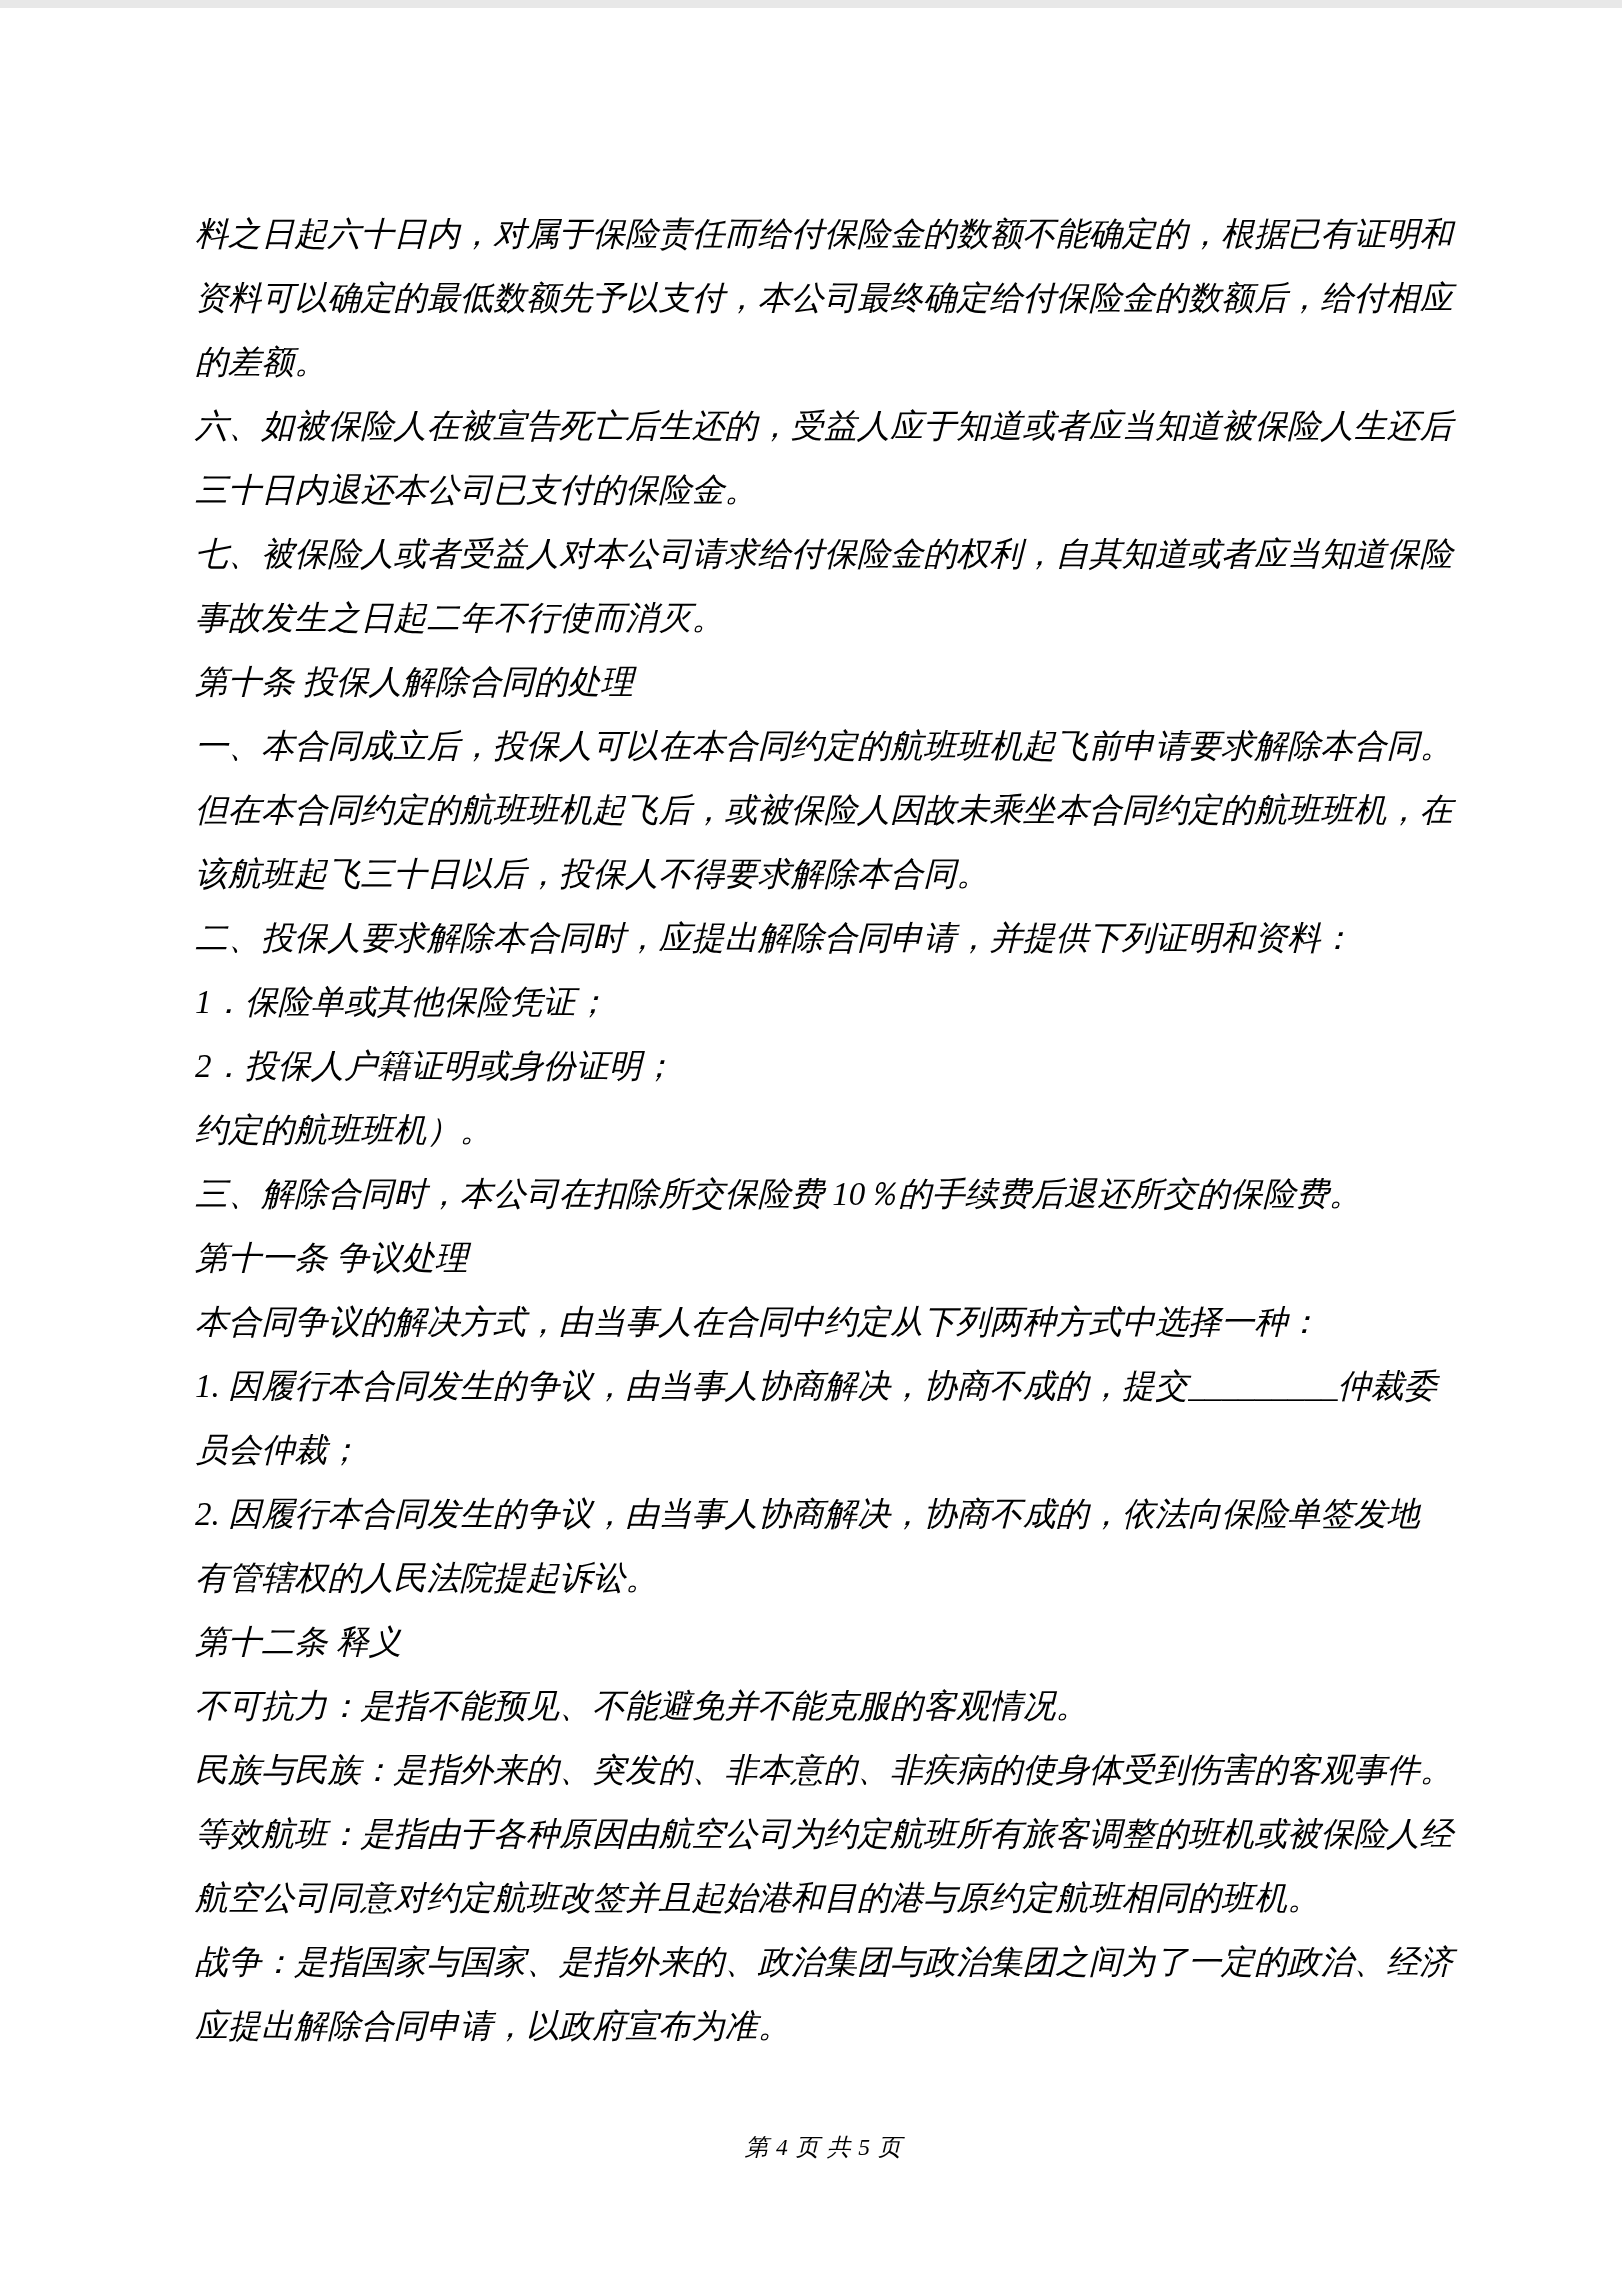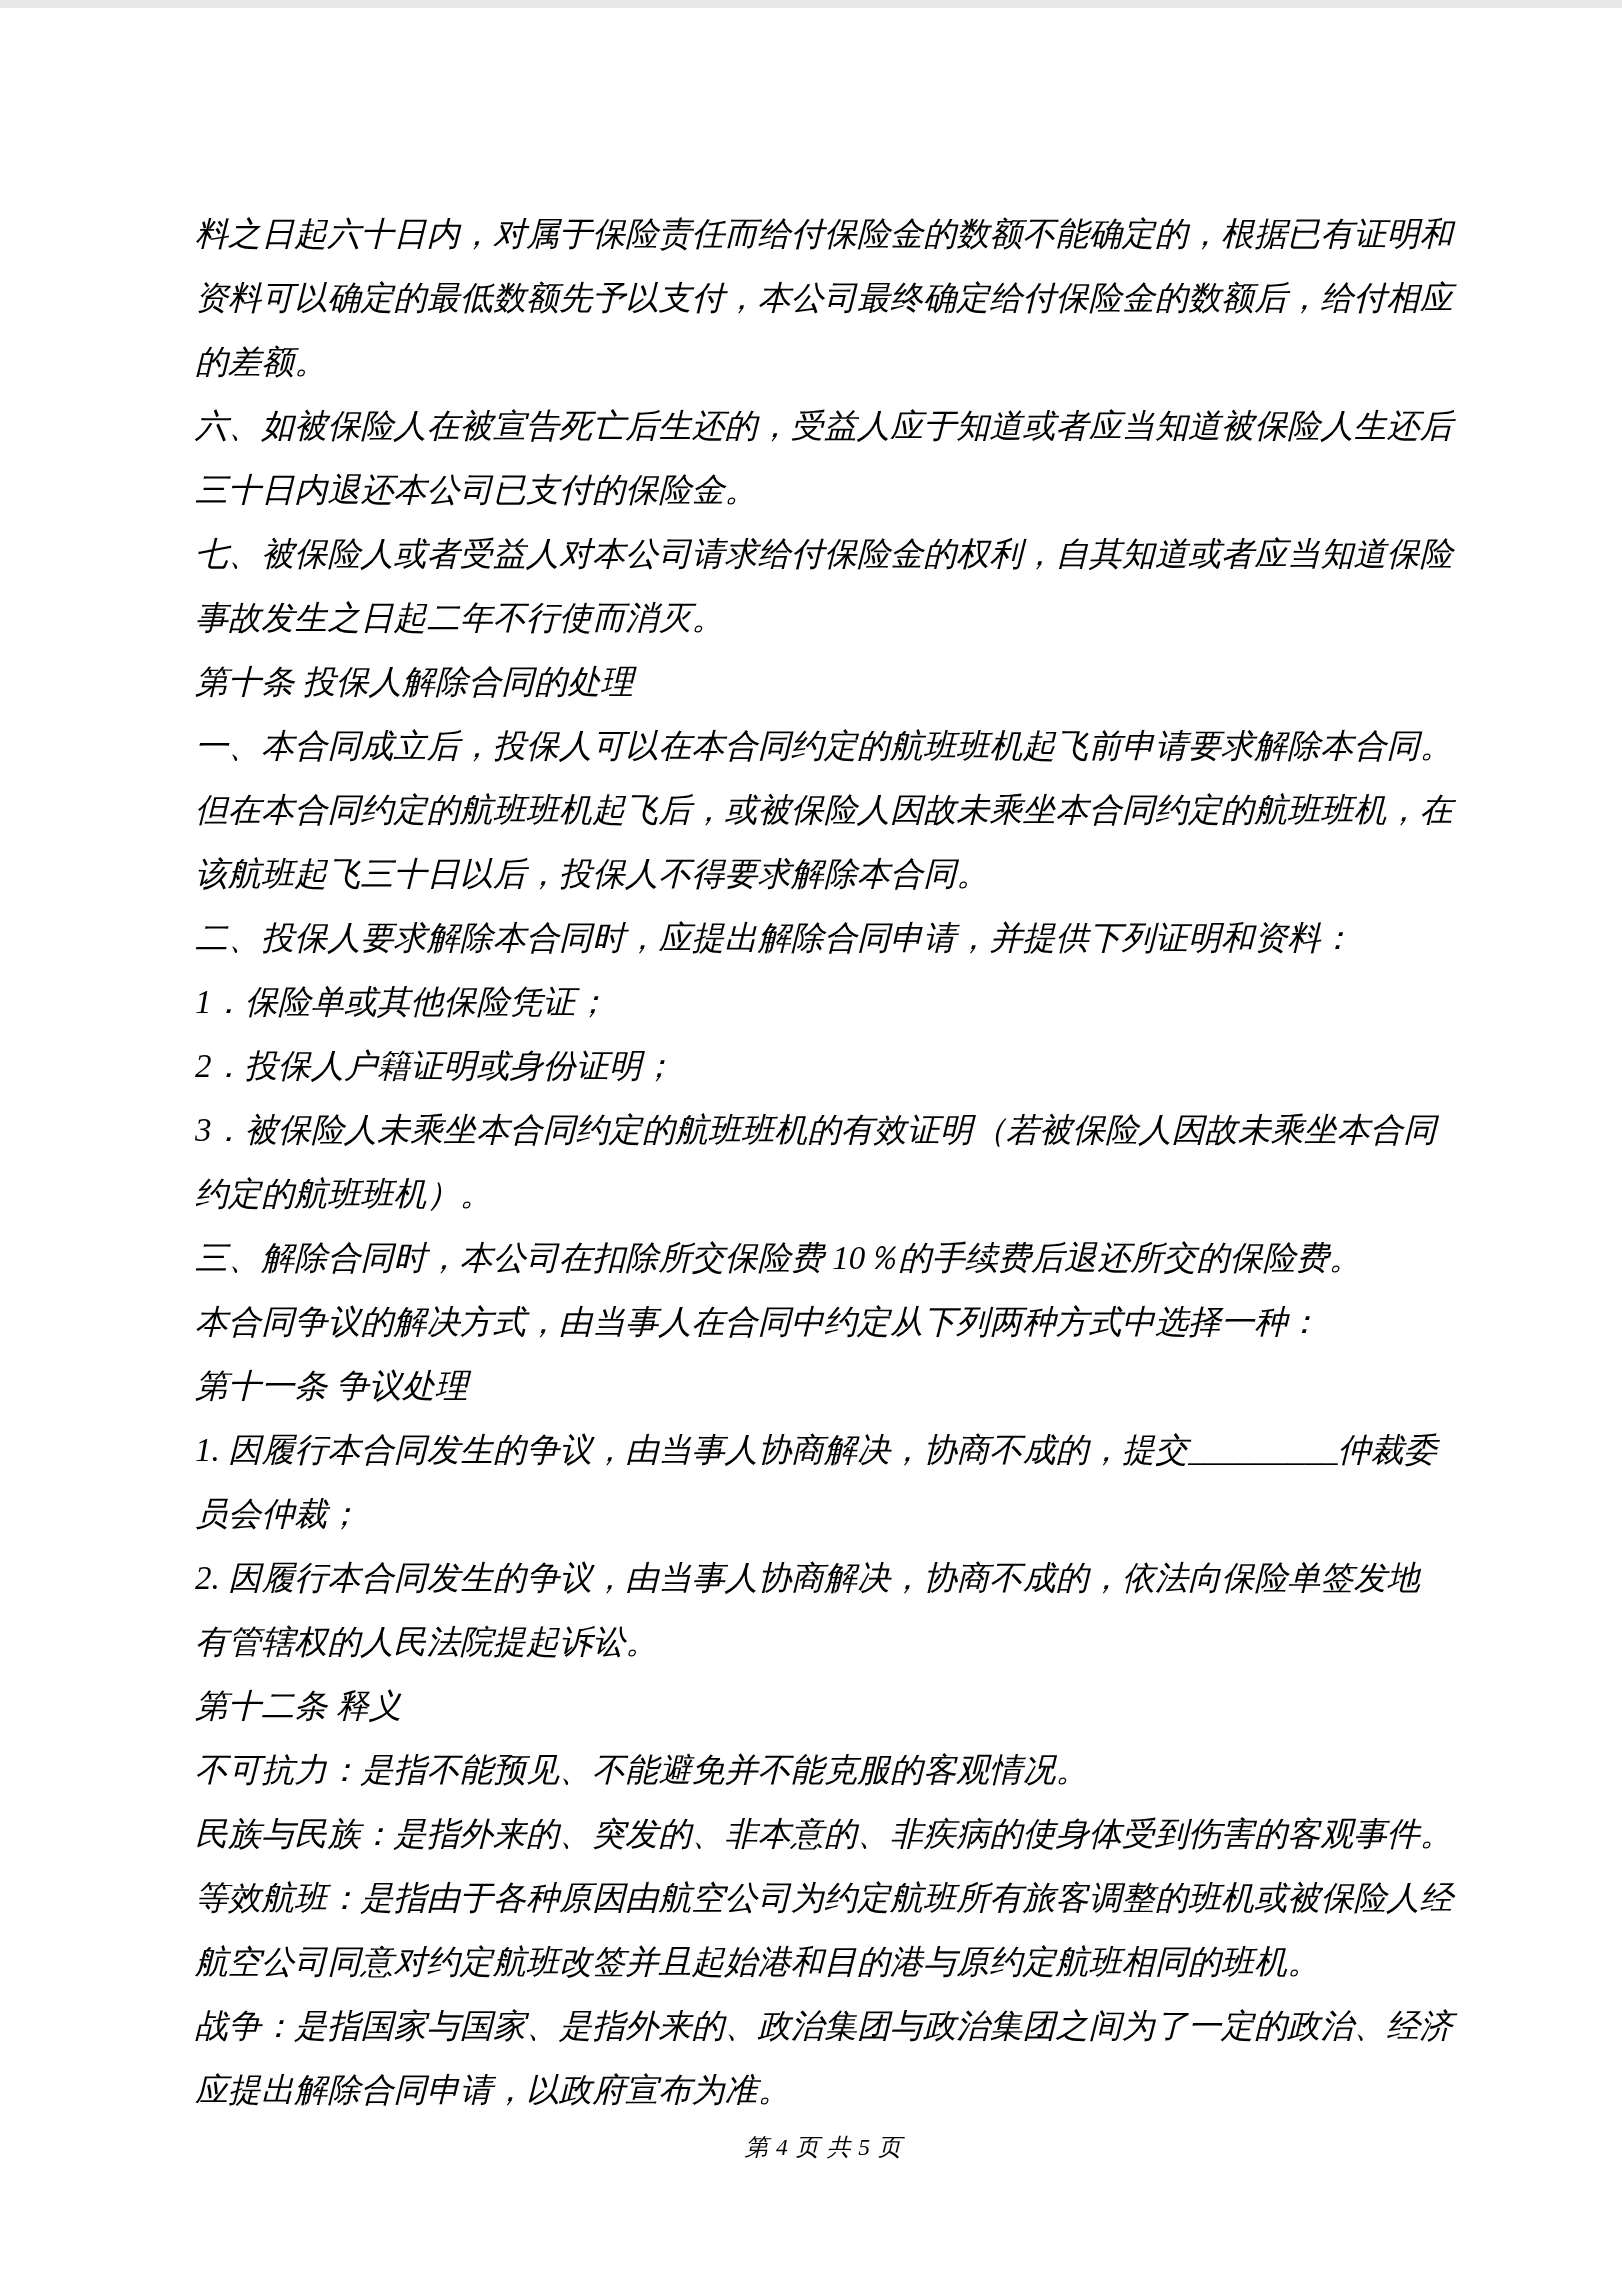--- a/index.html
+++ b/index.html
@@ -77,31 +77,30 @@
       <div class="para body">
         <div class="line">二、投保人要求解除本合同时，应提出解除合同申请，并提供下列证明和资料：</div>
       </div>
       <div class="para list-item">
         <div class="line">1．保险单或其他保险凭证；</div>
       </div>
       <div class="para list-item">
         <div class="line">2．投保人户籍证明或身份证明；</div>
       </div>
       <div class="para list-item">
-        <div class="line">3．被保险人未乘坐本合同约定的航班班机的有效证明（若被保险人因故未乘坐本合同</div>
         <div class="line">约定的航班班机）。</div>
       </div>
       <div class="para body">
         <div class="line">三、解除合同时，本公司在扣除所交保险费 10％的手续费后退还所交的保险费。</div>
       </div>
+      <div class="para heading">
+        <div class="line">第十一条 争议处理</div>
+      </div>
       <div class="para body">
         <div class="line">本合同争议的解决方式，由当事人在合同中约定从下列两种方式中选择一种：</div>
-      </div>
-      <div class="para heading">
-        <div class="line">第十一条 争议处理</div>
       </div>
       <div class="para list-item">
         <div class="line">1. 因履行本合同发生的争议，由当事人协商解决，协商不成的，提交_________仲裁委</div>
         <div class="line">员会仲裁；</div>
       </div>
       <div class="para list-item">
         <div class="line">2. 因履行本合同发生的争议，由当事人协商解决，协商不成的，依法向保险单签发地</div>
         <div class="line">有管辖权的人民法院提起诉讼。</div>
       </div>
       <div class="para heading">

